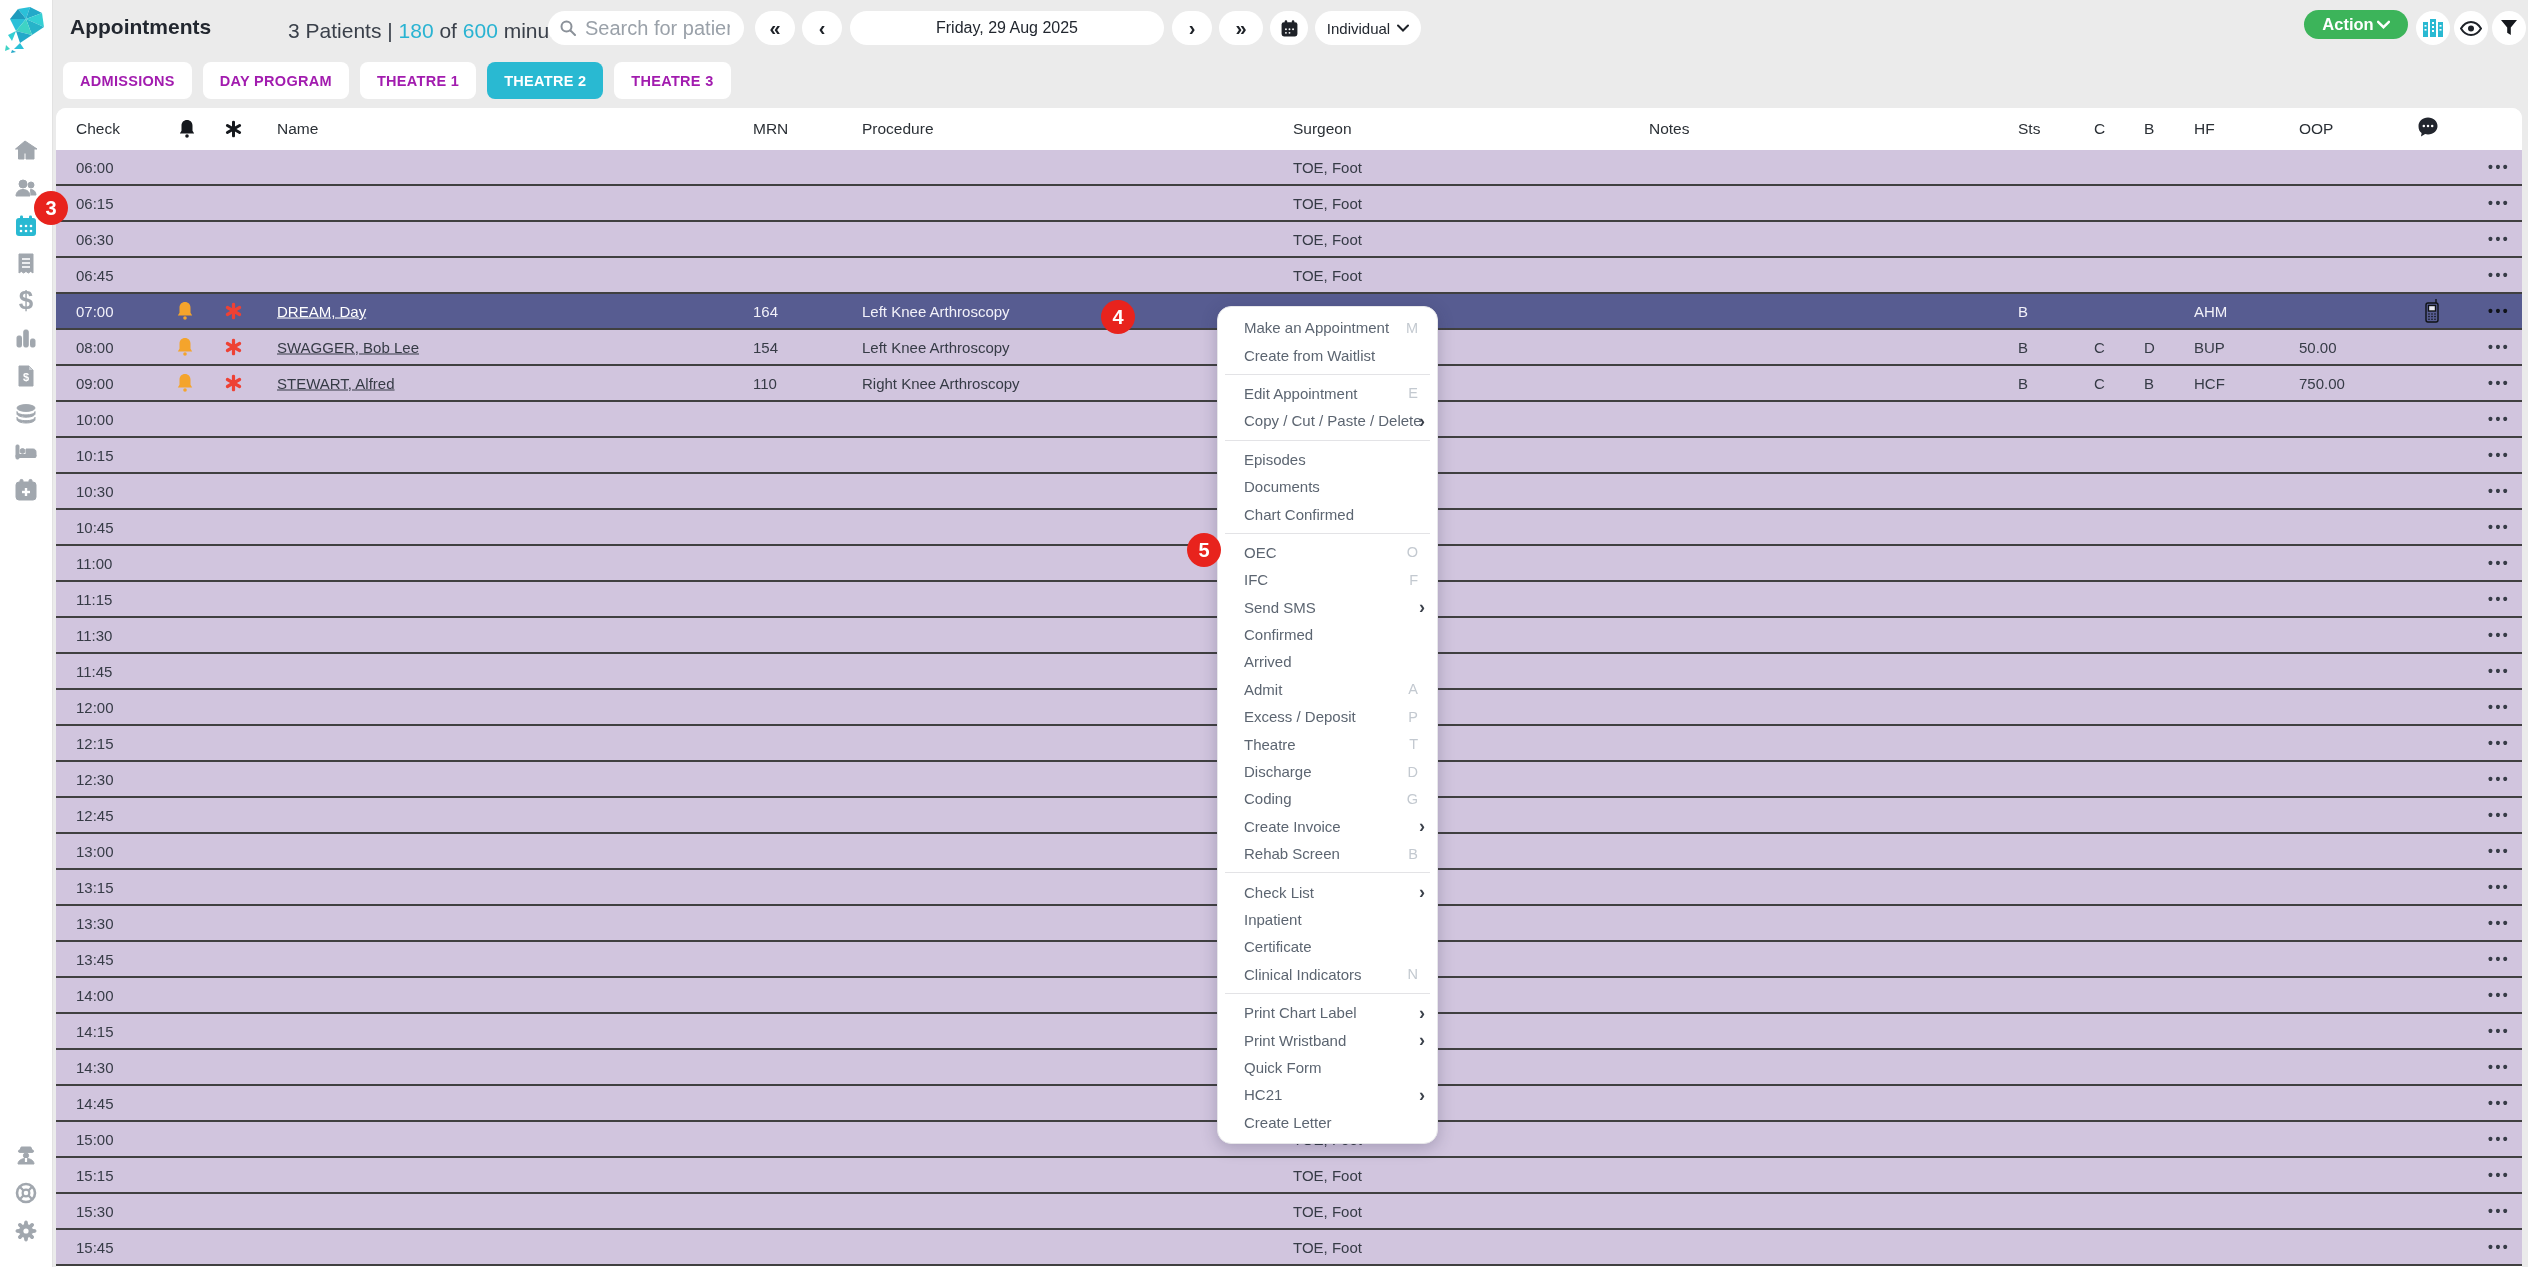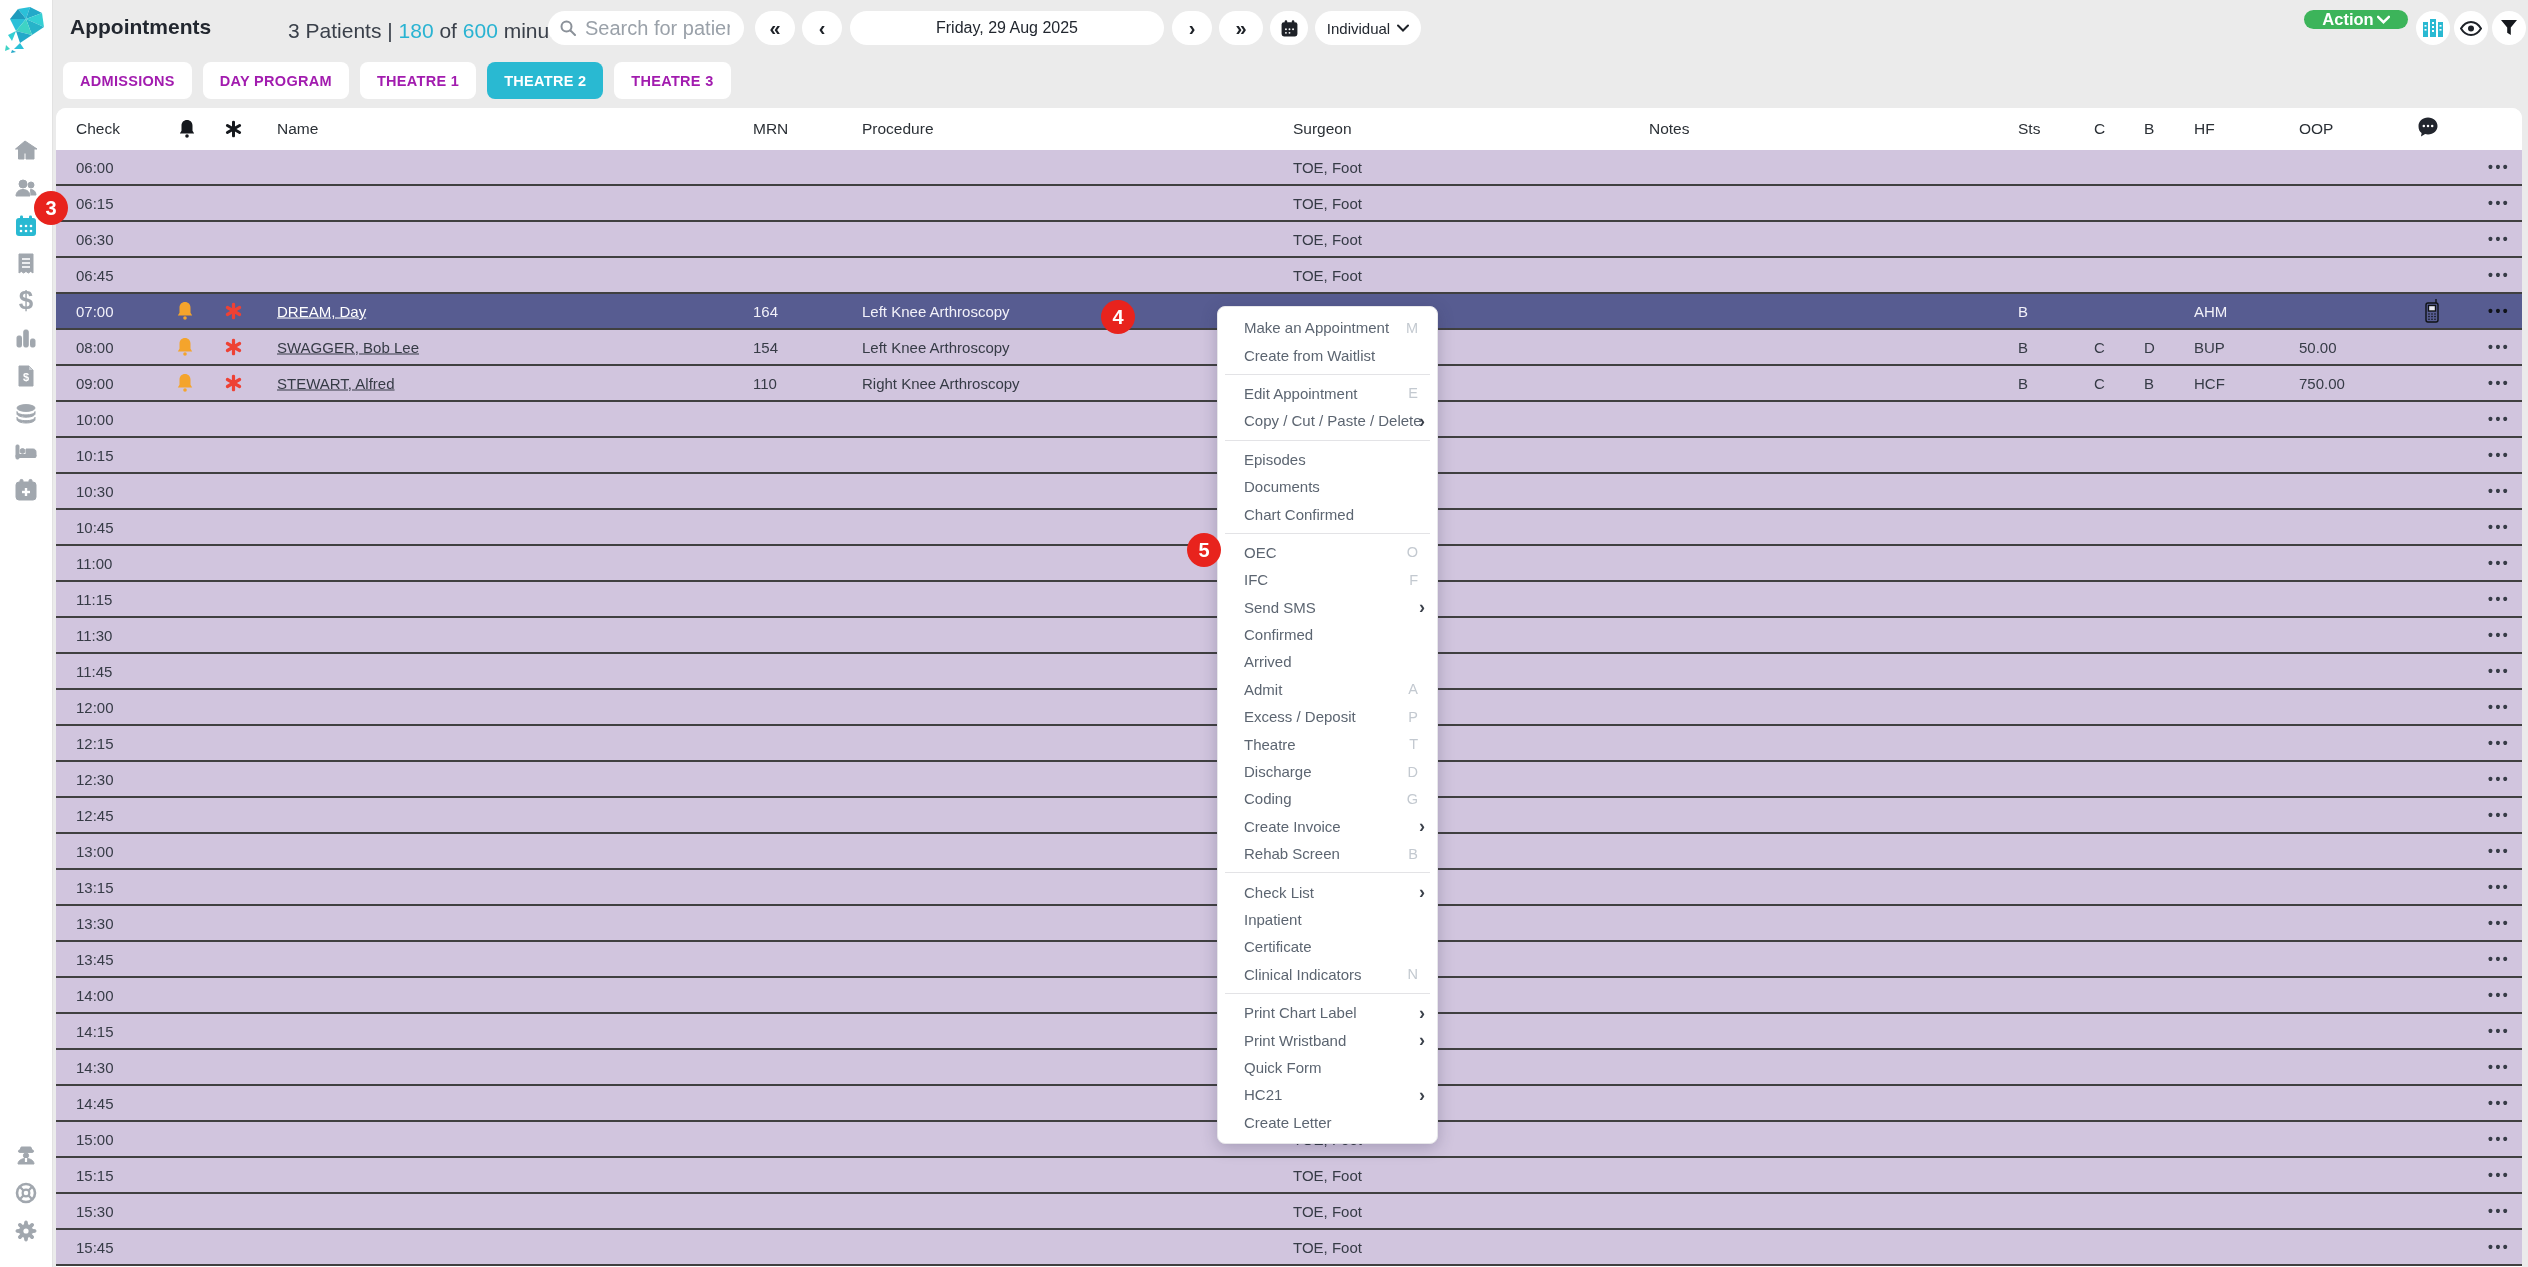--- a/index.html
+++ b/index.html
@@ -28,21 +28,21 @@
     display:flex;align-items:center;padding:0 12px;box-sizing:border-box;}
   .search-pill svg{width:16px;height:16px;margin-right:7px;flex:none;}
   .search-pill input{border:none;outline:none;background:transparent;font-family:inherit;font-size:20px;color:#333;width:100%;}
   .search-pill input::placeholder{color:#9aa1a9;}
   .pill-btn{position:absolute;top:11px;height:34px;background:#fff;border-radius:17px;border:none;cursor:pointer;
     display:flex;align-items:center;justify-content:center;font-family:inherit;font-size:20px;font-weight:700;color:#1e2228;}
   .date-pill{position:absolute;left:798px;top:11px;width:314px;height:34px;background:#fff;border-radius:17px;
     display:flex;align-items:center;justify-content:center;font-size:16px;color:#22272f;cursor:pointer;}
   .mode-pill{position:absolute;left:1263px;top:11px;width:106px;height:34px;background:#fff;border-radius:17px;
     display:flex;align-items:center;justify-content:center;gap:7px;font-size:15px;color:#22272f;cursor:pointer;}
-  .action-btn{position:absolute;left:2252px;top:10px;width:104px;height:19px;background:#3cb45a;border:none;border-radius:17.5px;
+  .action-btn{position:absolute;left:2252px;top:10px;width:104px;height:29px;background:#3cb45a;border:none;border-radius:17.5px;
     color:#fff;font-family:inherit;font-size:16.5px;font-weight:700;display:flex;align-items:center;justify-content:center;gap:3px;cursor:pointer;}
   .sq-pill{position:absolute;top:11px;width:34px;height:34px;background:#fff;border-radius:17px;border:none;cursor:pointer;
     display:flex;align-items:center;justify-content:center;}
   
   .tabs{position:absolute;left:63px;top:62px;display:flex;gap:11px;z-index:2;}
   .tab{height:37px;background:#fff;border-radius:8px;border:none;font-family:inherit;font-size:14.5px;font-weight:700;
     letter-spacing:.3px;color:#a21caf;padding:0 17px;cursor:pointer;display:flex;align-items:center;}
   .tab.active{background:#29b9d2;color:#fff;}
   
   .table-wrap{position:absolute;left:56px;top:108px;width:2466px;bottom:0;background:#fff;border-radius:10px 10px 0 0;overflow:hidden;z-index:1;}
@@ -60,21 +60,21 @@
   .row.selected .cell{color:#f2f1f9;}
   .name-link{text-decoration:underline;color:#262b36;cursor:pointer;font-weight:400;}
   .row.selected .name-link{color:#fff;}
   .dots-btn{letter-spacing:2.5px;font-size:14px;font-weight:700;color:#1d232b;cursor:pointer;}
   .row.selected .dots-btn{color:#101319;}
   .bell-svg{width:18px;height:20px;display:block;}
   .star-svg{width:17px;height:17px;display:block;}
   .phone-svg{width:20px;height:26px;display:block;}
   
   .ctx-menu{position:absolute;left:1217px;top:306px;width:221px;background:#fff;border:1px solid #e7e7ea;
-    border-radius:8px;box-shadow:0 4px 16px rgba(40,40,70,.25);padding:7px 0;z-index:20;box-sizing:border-box;}
+    border-radius:14px;box-shadow:0 4px 16px rgba(40,40,70,.25);padding:7px 0;z-index:20;box-sizing:border-box;}
   .menu-item{position:relative;height:27.4px;display:flex;align-items:center;padding-left:26px;font-size:15px;color:#5c6571;cursor:pointer;}
   .mi-shortcut{position:absolute;right:19px;color:#c3c9d0;font-size:14.5px;}
   .mi-arrow{position:absolute;right:12px;color:#3c424c;font-size:18px;font-weight:700;line-height:1;}
   .menu-divider{height:1px;background:#e3e3e6;margin:5px 7px;}
 </style>
 </head>
 <body>
 
 <div class="sidebar">
   <div class="logo">

